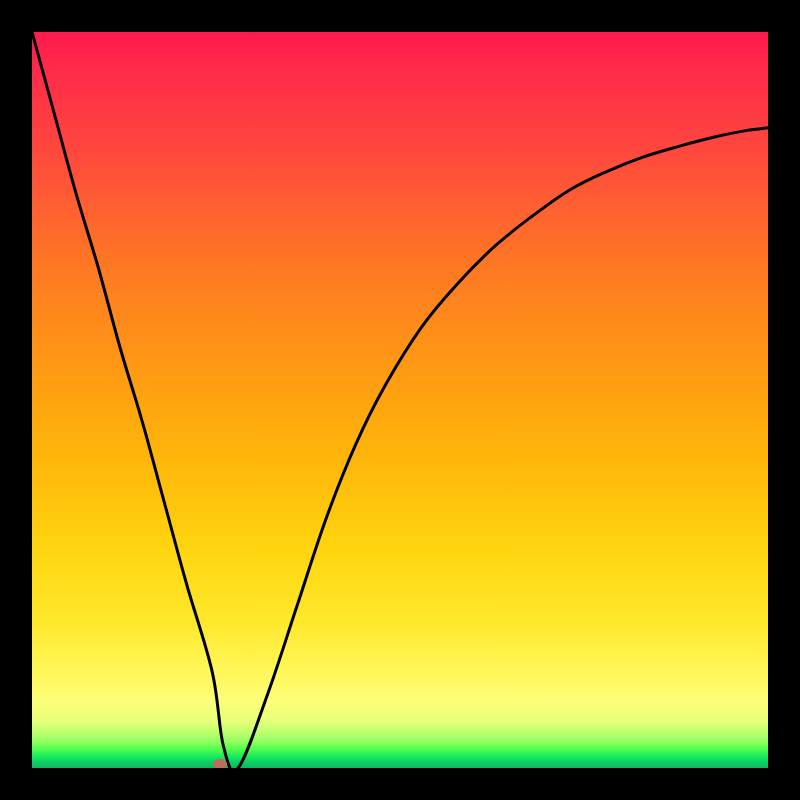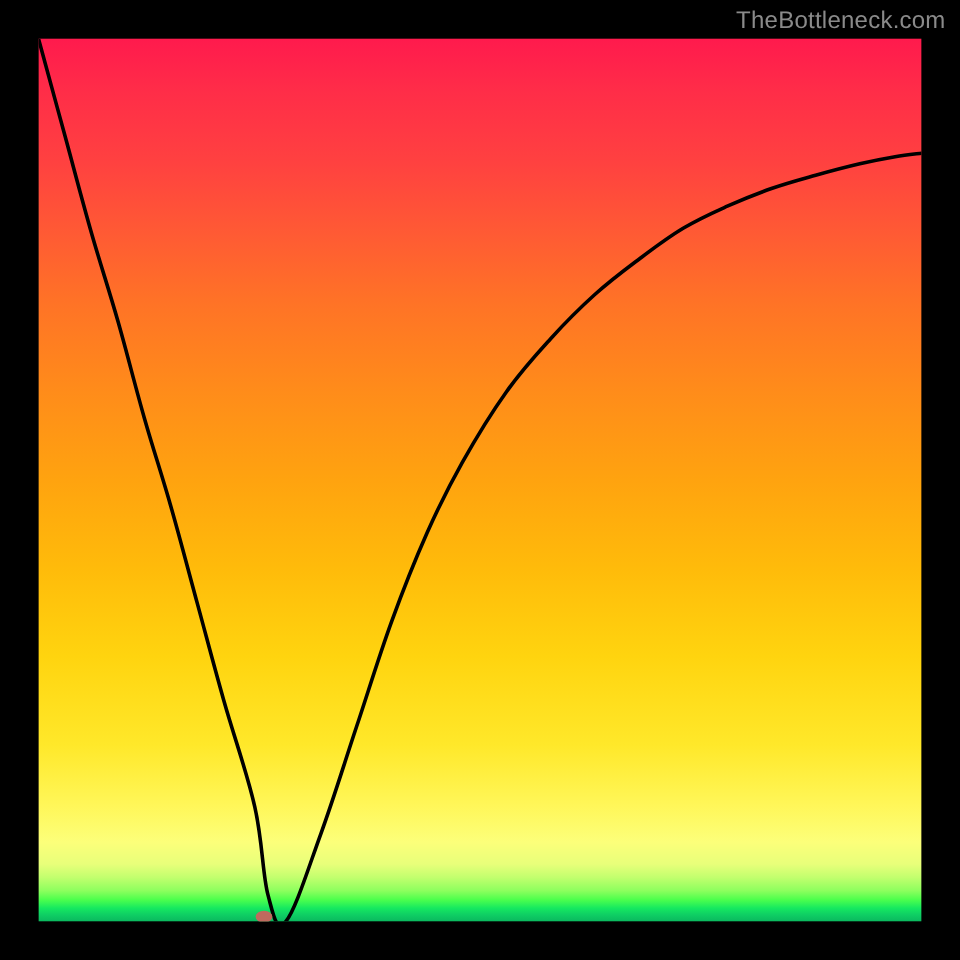--- a/index.html
+++ b/index.html
@@ -77,14 +77,13 @@
 <body>
 
 <div class="outer">
   <div class="plot">
     <div class="gradient"></div>
     <svg class="curve" viewBox="0 0 736 736" preserveAspectRatio="none">
       <path id="curve-path" fill="none" stroke="#000" stroke-width="3" stroke-linecap="round" stroke-linejoin="round" d="M 0.00 0.00 C 3.97 14.57, 14.13 51.81, 22.08 80.96 C 30.03 110.11, 36.21 134.10, 44.16 161.92 C 52.11 189.74, 58.29 207.70, 66.24 235.52 C 74.19 263.34, 80.37 288.66, 88.32 316.48 C 96.27 344.30, 102.45 362.26, 110.40 390.08 C 118.35 417.90, 124.53 441.89, 132.48 471.04 C 140.43 500.19, 145.95 521.53, 154.56 552.00 C 163.17 582.47, 173.70 611.17, 180.32 640.32 C 186.94 669.47, 186.72 696.70, 191.36 713.92 C 196.00 731.14, 198.13 745.27, 206.08 736.00 C 214.03 726.73, 224.92 691.55, 235.52 662.40 C 246.12 633.25, 254.36 605.88, 264.96 574.08 C 275.56 542.28, 283.80 514.91, 294.40 485.76 C 305.00 456.61, 313.24 436.01, 323.84 412.16 C 334.44 388.31, 341.36 374.48, 353.28 353.28 C 365.20 332.08, 376.83 312.95, 390.08 294.40 C 403.33 275.85, 413.63 264.81, 426.88 250.24 C 440.13 235.67, 450.43 225.36, 463.68 213.44 C 476.93 201.52, 487.23 193.94, 500.48 184.00 C 513.73 174.06, 524.03 166.19, 537.28 158.24 C 550.53 150.29, 560.83 145.80, 574.08 139.84 C 587.33 133.88, 597.63 129.76, 610.88 125.12 C 624.13 120.48, 634.43 117.79, 647.68 114.08 C 660.93 110.37, 672.56 107.29, 684.48 104.51 C 696.40 101.73, 704.65 100.21, 713.92 98.62 C 723.19 97.03, 732.03 96.21, 736.00 95.68"></path>
     </svg>
     <div class="dot" id="marker-dot" style="left: 180.68px; top: 727.32px;"></div>
   </div>
-  <div class="watermark">TheBottleneck.com</div>
 </div>
 
 </body></html>

